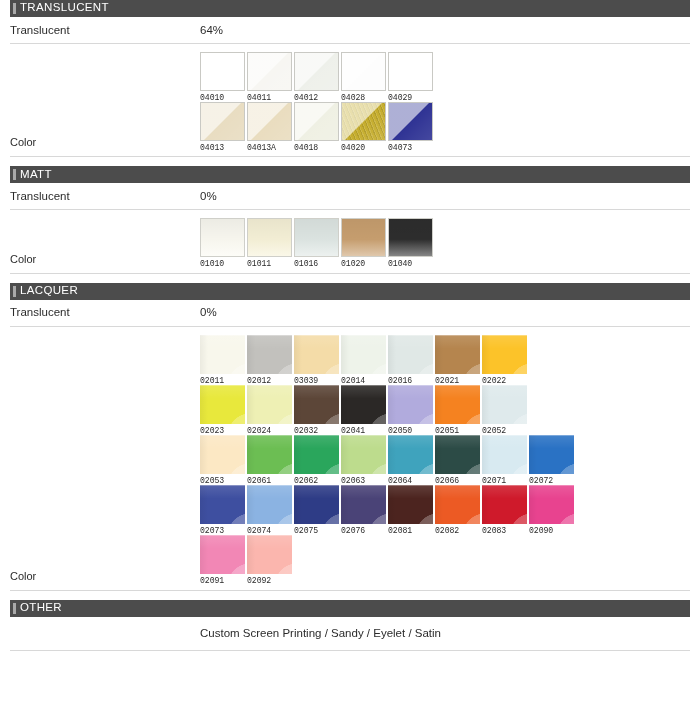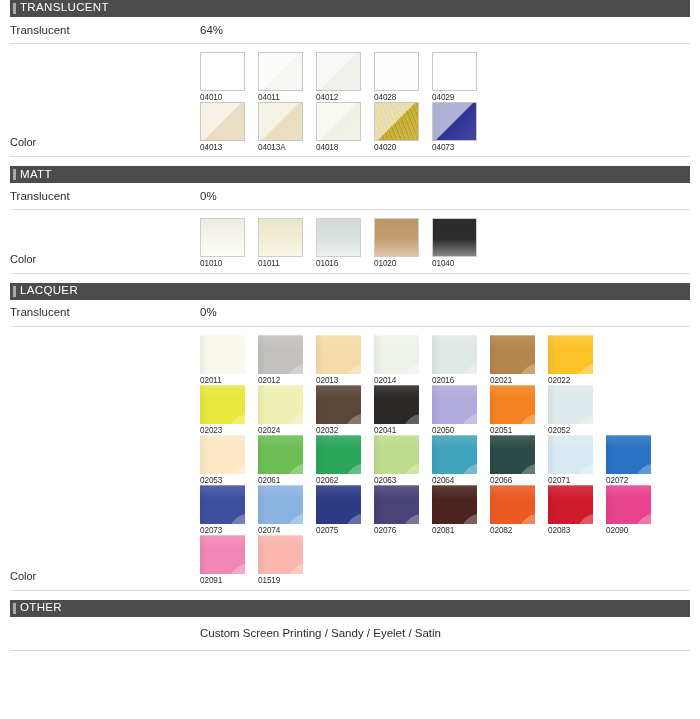--- a/index.html
+++ b/index.html
@@ -87,21 +87,22 @@
   }
   .swatch-grid {
     flex: 1 1 auto;
     display: flex;
     flex-direction: column;
     gap: 0;
     padding-bottom: 4px;
   }
   .swatch-line {
     display: flex;
-    gap: 13px;
+    gap: 2px;
+    font-family: Liberation Mono, monospace;
   }
   .swatch-cell {
     width: 45px;
     flex: 0 0 45px;
   }
   .chip {
     width: 45px; height: 39px;
     position: relative;
     overflow: hidden;
   }
@@ -339,21 +340,21 @@
               <div class="gloss-edge"></div>
               <div class="sheen"></div>
             </div>
             <div class="chip-code">02012</div>
           </div>
           <div class="swatch-cell">
             <div class="chip finish-lacquer" title="02013" style="background: rgb(244, 220, 168);">
               <div class="gloss-edge"></div>
               <div class="sheen"></div>
             </div>
-            <div class="chip-code">02013</div>
+            <div class="chip-code">03039</div>
           </div>
           <div class="swatch-cell">
             <div class="chip finish-lacquer" title="02014" style="background: rgb(238, 243, 234);">
               <div class="gloss-edge"></div>
               <div class="sheen"></div>
             </div>
             <div class="chip-code">02014</div>
           </div>
           <div class="swatch-cell">
             <div class="chip finish-lacquer" title="02016" style="background: rgb(224, 232, 230);">
@@ -550,21 +551,21 @@
               <div class="gloss-edge"></div>
               <div class="sheen"></div>
             </div>
             <div class="chip-code">02091</div>
           </div>
           <div class="swatch-cell">
             <div class="chip finish-lacquer" title="02092" style="background: rgb(251, 182, 174);">
               <div class="gloss-edge"></div>
               <div class="sheen"></div>
             </div>
-            <div class="chip-code">01519</div>
+            <div class="chip-code">02092</div>
           </div>
         </div>
       </div>
     </div>
     <div class="gap"></div>
     <div class="section-bar">
       <div class="tick"></div>
       <div class="bar-label">OTHER</div>
     </div>
     <div class="note-row">

